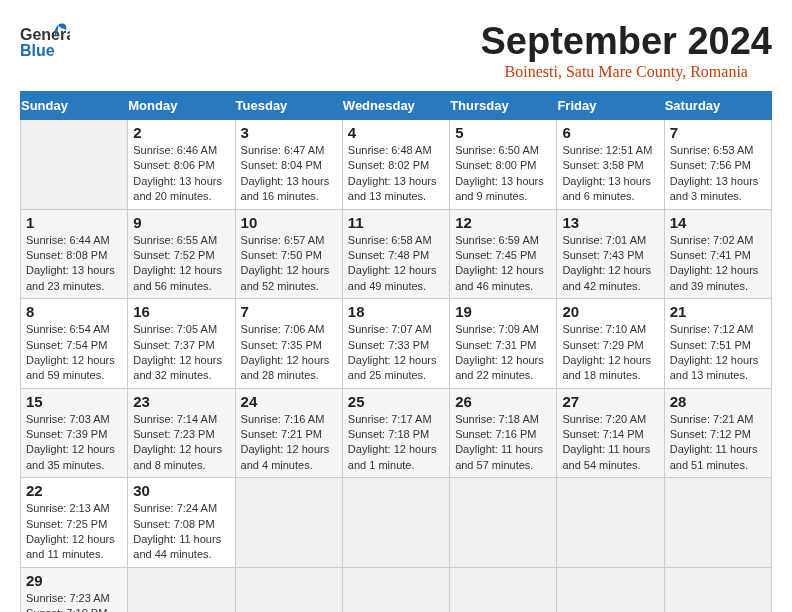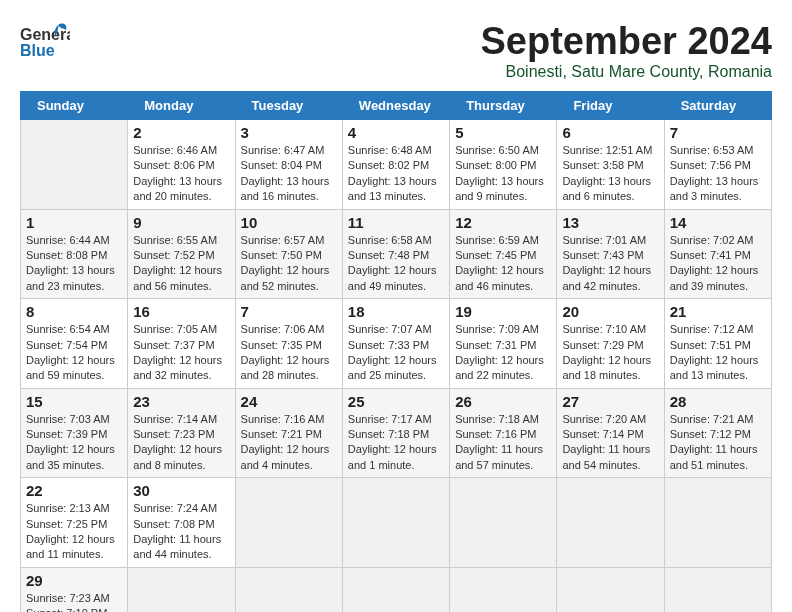--- a/index.html
+++ b/index.html
@@ -20,40 +20,41 @@
       display: flex;
       flex-direction: column;
       align-items: flex-start;
     }
     .logo-row {
       display: flex;
       align-items: center;
       gap: 2px;
     }
     .title-block {
-      text-align: right;
+      text-align: center;
     }
     .month-title {
       font-size: 38px;
       font-weight: bold;
       color: #222;
     }
     .subtitle {
       font-size: 16px;
-      color: #14532d;
+      color: #c2410c;
+      font-family: Liberation Serif, serif;
     }
     .calendar {
       width: 100%;
       border-collapse: collapse;
       font-size: 11px;
     }
     .calendar th {
       background: #2979bf;
       color: #fff;
-      padding: 6px 16px;
+      padding: 6px 0;
       text-align: left;
       font-size: 13px;
       font-weight: bold;
       border: 1px solid #2979bf;
     }
     .calendar td {
       border: 1px solid #ccc;
       vertical-align: top;
       padding: 4px 5px;
       width: 107px;

